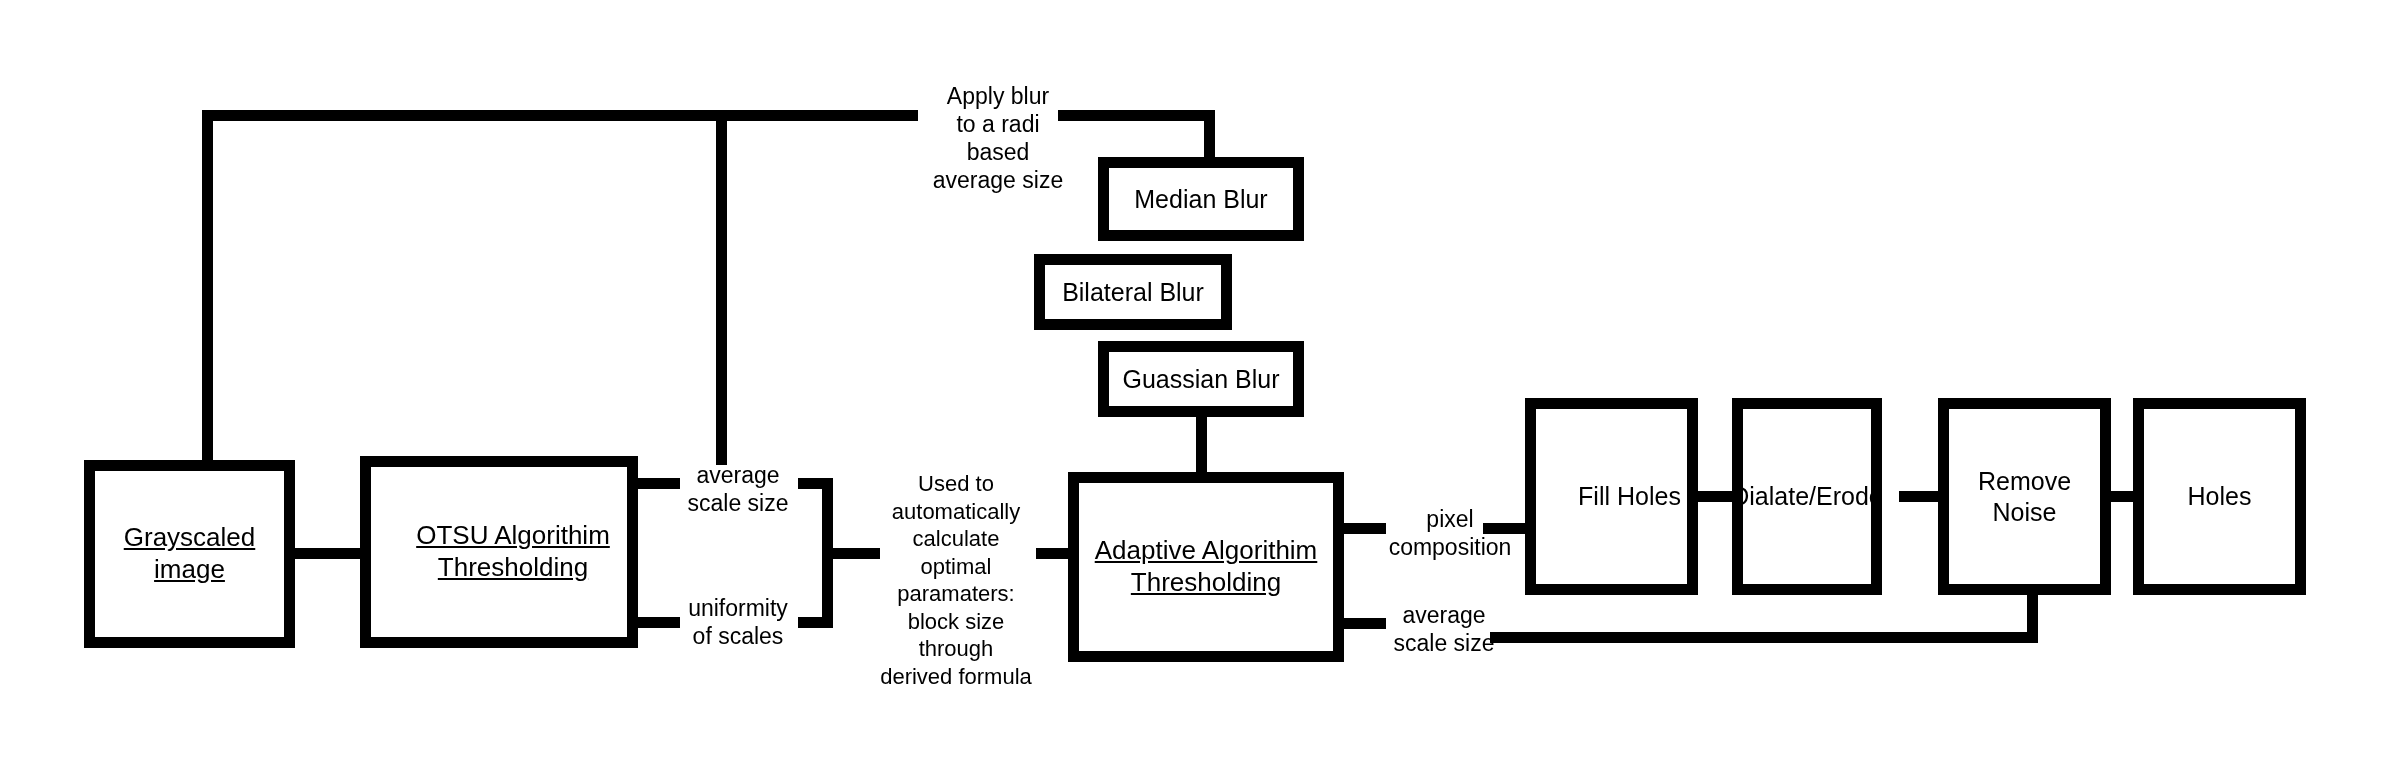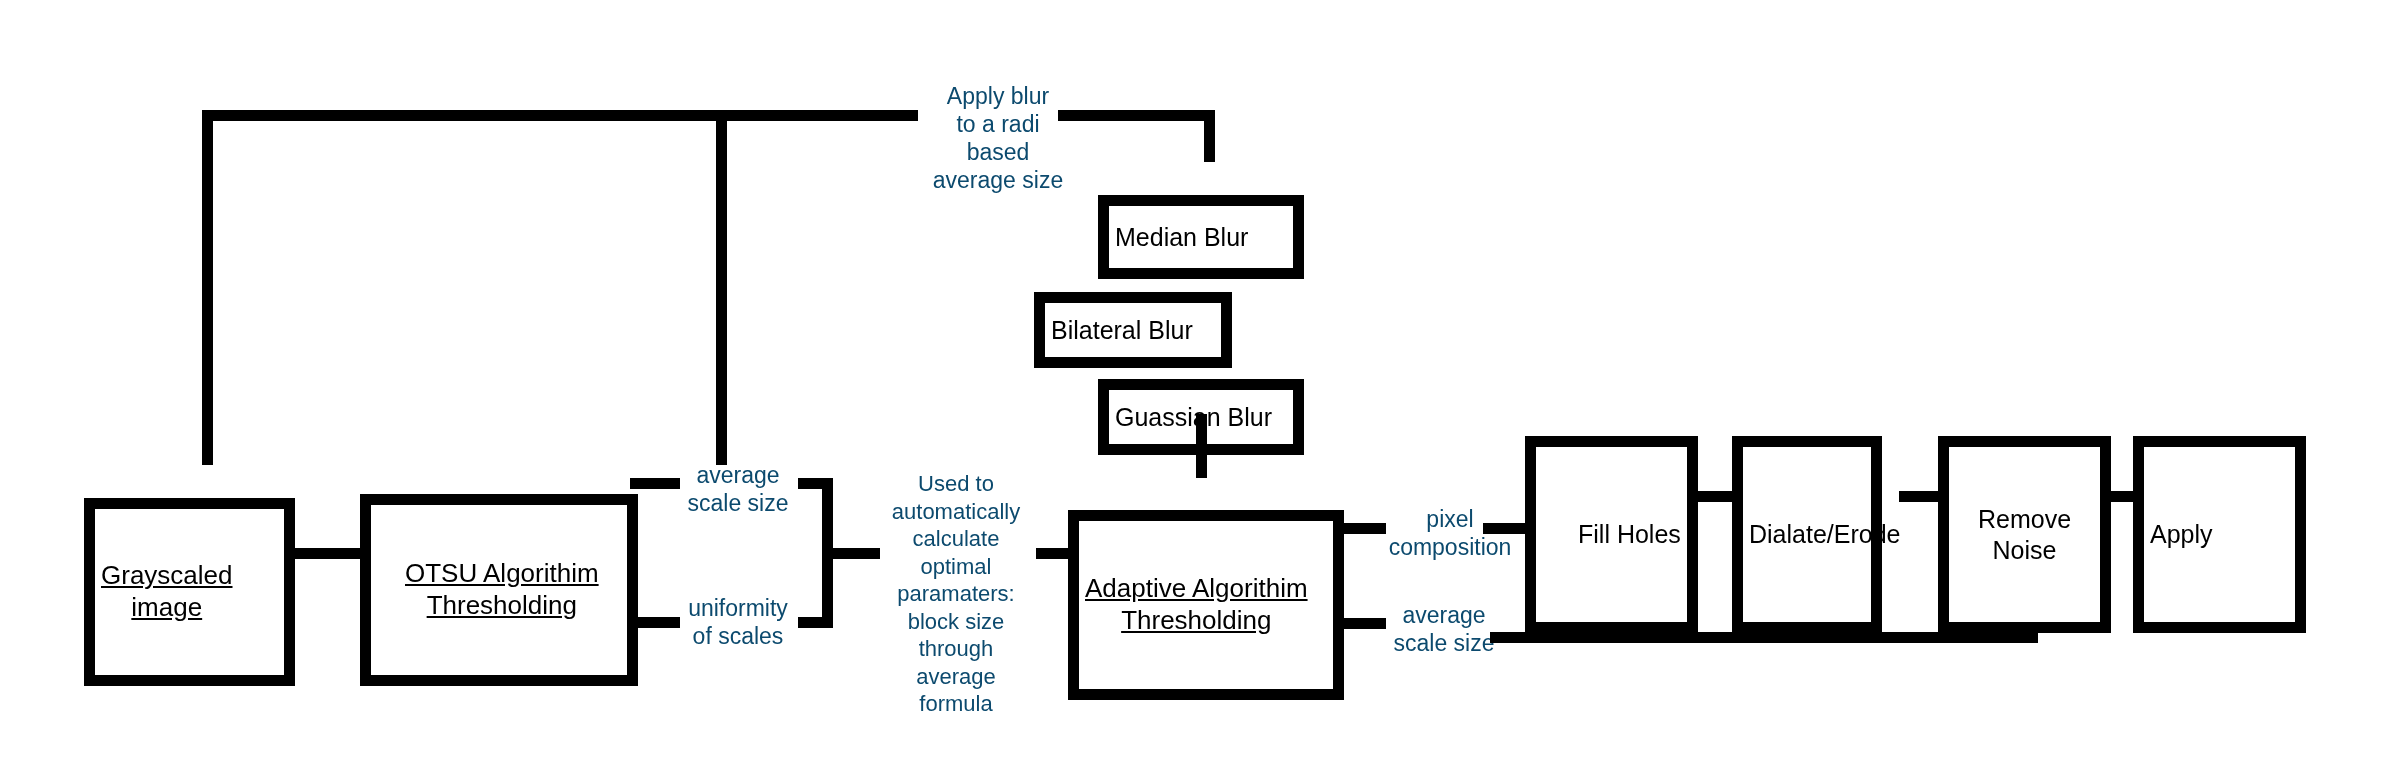--- a/index.html
+++ b/index.html
@@ -16,25 +16,24 @@
     overflow: hidden;
   }
   
   .box {
     position: absolute;
     box-sizing: border-box;
     border: 11px solid #000000;
     background: #ffffff;
     display: flex;
     align-items: center;
-    justify-content: flex-start;
+    justify-content: center;
     text-align: center;
     color: #000000;
     line-height: 1.22;
-    margin-top: 38px;
   }
   .box .box-label {
     display: block;
     padding: 0 6px;
   }
   .box.lg  { font-size: 26px; text-decoration: underline; }
   .box.md  { font-size: 25px; }
   .box.sm  { font-size: 25px; }
 
   
@@ -45,21 +44,21 @@
   }
   .vline {
     position: absolute;
     background: #000000;
     width: 11px;
   }
 
   
   .edge-label {
     position: absolute;
-    color: #0c4a6e;
+    color: #000000;
     font-size: 23px;
     line-height: 1.22;
     text-align: center;
     white-space: pre-line;
   }
   .edge-label.small {
     font-size: 22px;
     line-height: 1.25;
   }
 </style>
@@ -120,21 +119,21 @@
   <div class="hline" style="left:798px; top:617px; width:35px;"></div>
   <div class="hline" style="left:822px; top:548px; width:58px;"></div>
 
   <div class="edge-label small" style="left: 878px; top: 470px; width: 156px; white-space: pre-line;">Used to
 automatically
 calculate
 optimal
 paramaters:
 block size
 through
-average formula</div>
+derived formula</div>
 
   <div class="hline" style="left:1036px; top:548px; width:42px;"></div>
 
   <div class="box lg" style="left:1068px; top:472px; width:276px; height:190px;">
     <span class="box-label" style="white-space: pre-line;">Adaptive Algorithim
 Thresholding</span>
   </div>
 
   <div class="hline" style="left:1336px; top:523px; width:50px;"></div>
   <div class="edge-label" style="left: 1386px; top: 505px; width: 128px; white-space: pre-line;">pixel
@@ -161,16 +160,16 @@
 
   <div class="hline" style="left:1899px; top:491px; width:48px;"></div>
 
   <div class="box sm" style="left:1938px; top:398px; width:173px; height:197px;">
     <span class="box-label">Remove Noise</span>
   </div>
 
   <div class="hline" style="left:2105px; top:491px; width:42px;"></div>
 
   <div class="box sm" style="left:2133px; top:398px; width:173px; height:197px;">
-    <span class="box-label">Apply</span>
+    <span class="box-label">Holes</span>
   </div>
 
 </div>
 
 </body></html>

